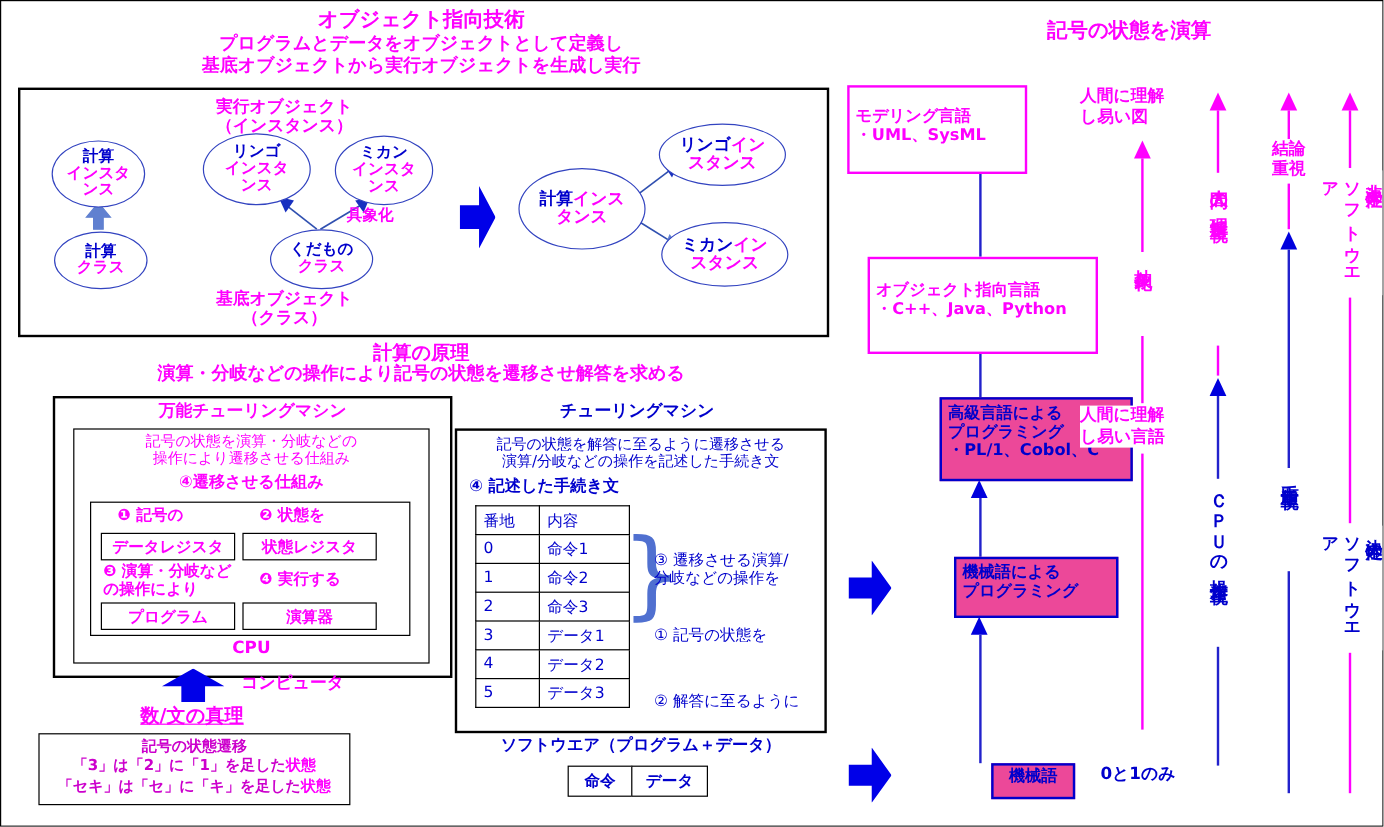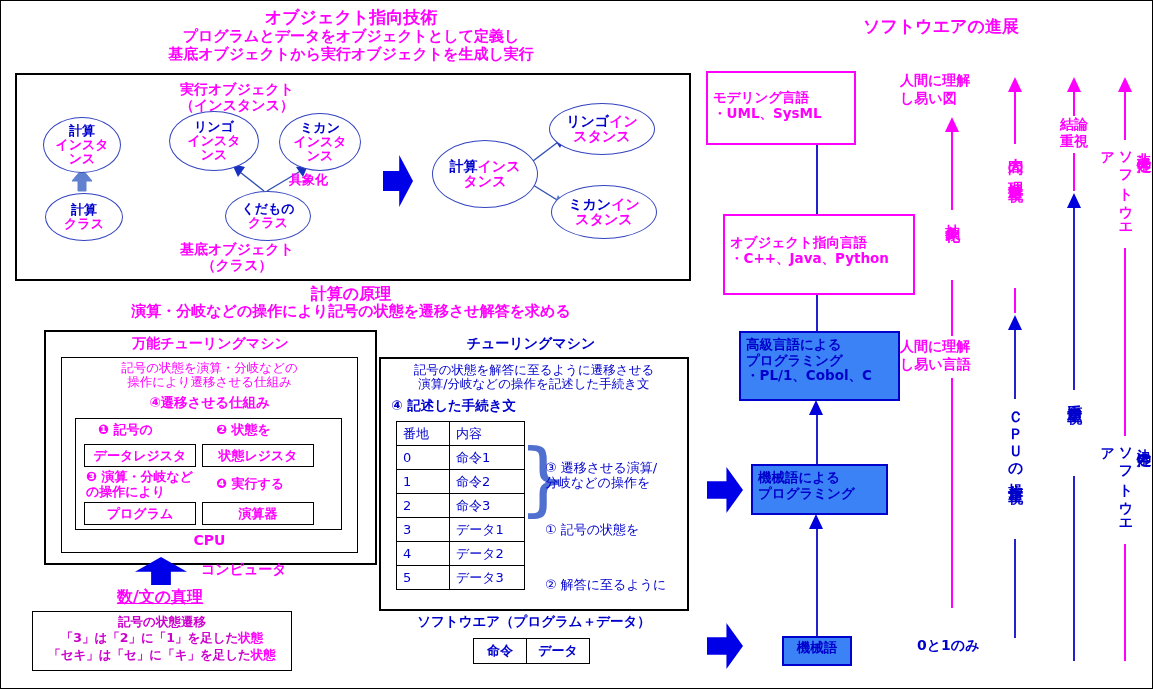--- a/index.html
+++ b/index.html
@@ -4,21 +4,21 @@
 <style>
   html,body{margin:0;padding:0;background:#fff;}
   #canvas{position:relative;width:1151px;height:687px;border:1px solid #000;background:#fff;
           font-family:"DejaVu Sans",sans-serif;overflow:hidden;}
   .t{position:absolute;line-height:1.15;}
   .mag{color:#FF00FF;} .dmag{color:#CC00CC;} .blu{color:#0000CC;}
   .b{font-weight:bold;} .ctr{text-align:center;} .pre{white-space:pre-line;}
   .blk{display:block;}
   .box{position:absolute;border:2px solid #000;background:#fff;}
   .mbox{position:absolute;border:2px solid #FF00FF;background:#fff;}
-  .bbox{position:absolute;border:2px solid #0000CC;background:#3b82f6;}
+  .bbox{position:absolute;border:2px solid #0000CC;background:#ec4899;margin-left:44px;}
   .ell{position:absolute;border:1.6px solid #3344C0;border-radius:50%;display:flex;
        align-items:center;justify-content:center;text-align:center;font-weight:bold;line-height:1.08;background:#fff;}
   .regbox{position:absolute;border:1.5px solid #000;display:flex;align-items:center;
           justify-content:center;font-weight:bold;background:#fff;}
   .vline{position:absolute;width:2px;}
   .lmag{background:#FF6BF2;background:#FF00FF;} .lblu{background:#2222CC;}
   .ah{position:absolute;width:0;height:0;border-left:7px solid transparent;border-right:7px solid transparent;}
   .ah-mag{border-bottom:15px solid #FF00FF;} .ah-blu{border-bottom:15px solid #0000DD;}
   .barrow-r{position:absolute;background:#0000E8;
             clip-path:polygon(0 31%,54% 31%,54% 0,100% 50%,54% 100%,54% 69%,0 69%);}
@@ -177,21 +177,21 @@
   </div>
   <div class="t blu b ctr" style="left:380px;top:613px;width:306px;font-size:13.5px">ソフトウエア（プログラム＋データ）</div>
   <div>
     <div class="regbox blu" style="left:472px;top:637px;width:52px;height:24px;font-size:13px">命令</div>
     <div class="regbox blu" style="left:525px;top:637px;width:62px;height:24px;font-size:13px">データ</div>
   </div>
 
   <div class="barrow-r" style="left:706px;top:466px;width:36px;height:46px"></div>
   <div class="barrow-r" style="left:706px;top:622px;width:36px;height:46px"></div>
 
-  <div class="t mag b ctr" style="left:790px;top:16px;width:300px;font-size:17px">ソフトウエアの進展</div>
+  <div class="t mag b ctr" style="left:790px;top:16px;width:300px;font-size:17px">記号の状態を演算</div>
 
   <div class="ah ah-blu" style="left:808px;top:116px"></div>
   <div class="vline lblu" style="left:815px;top:131px;height:82px"></div>
   <div class="ah ah-blu" style="left:808px;top:263px"></div>
   <div class="vline lblu" style="left:815px;top:278px;height:52px"></div>
   <div class="ah ah-blu" style="left:808px;top:399px"></div>
   <div class="vline lblu" style="left:815px;top:414px;height:49px"></div>
   <div class="ah ah-blu" style="left:808px;top:513px"></div>
   <div class="vline lblu" style="left:815px;top:528px;height:107px"></div>
 

